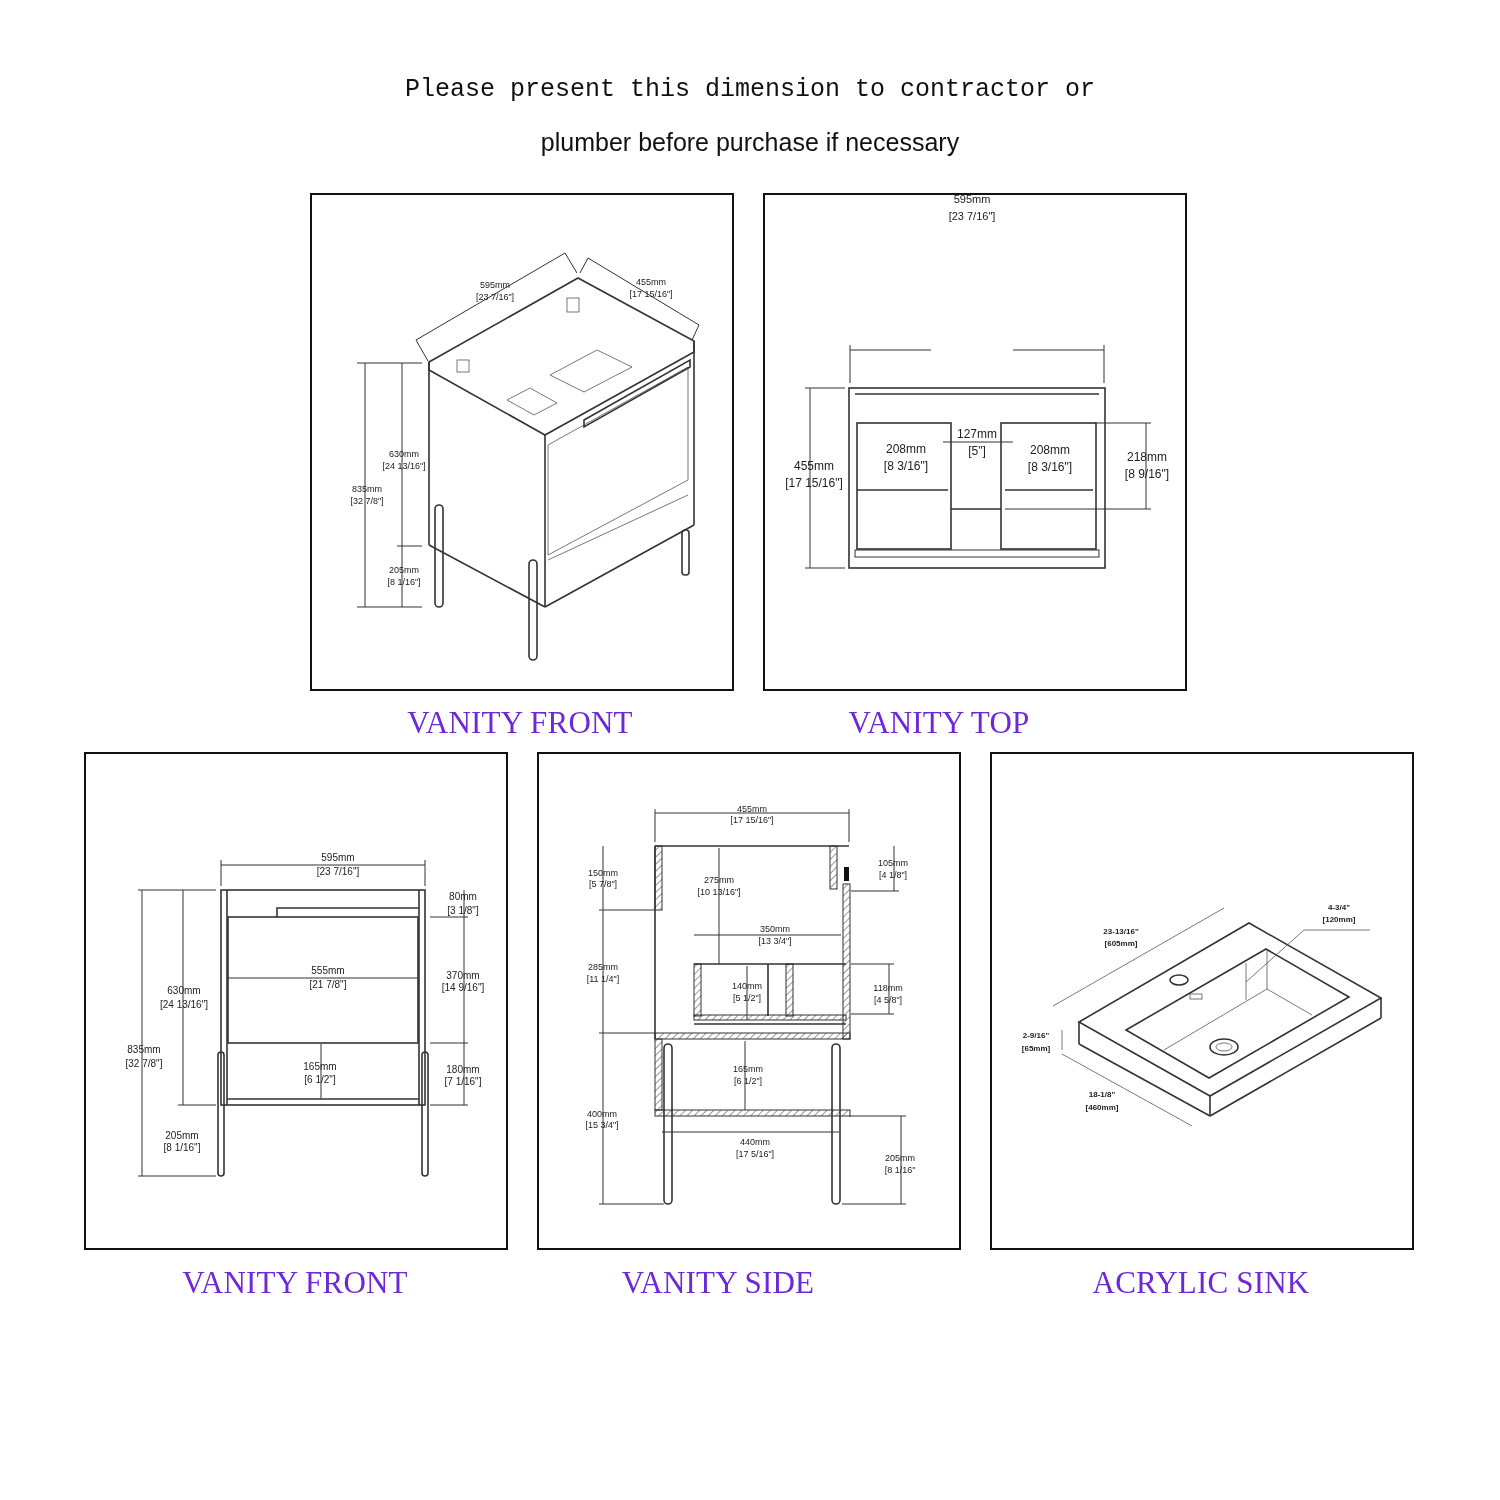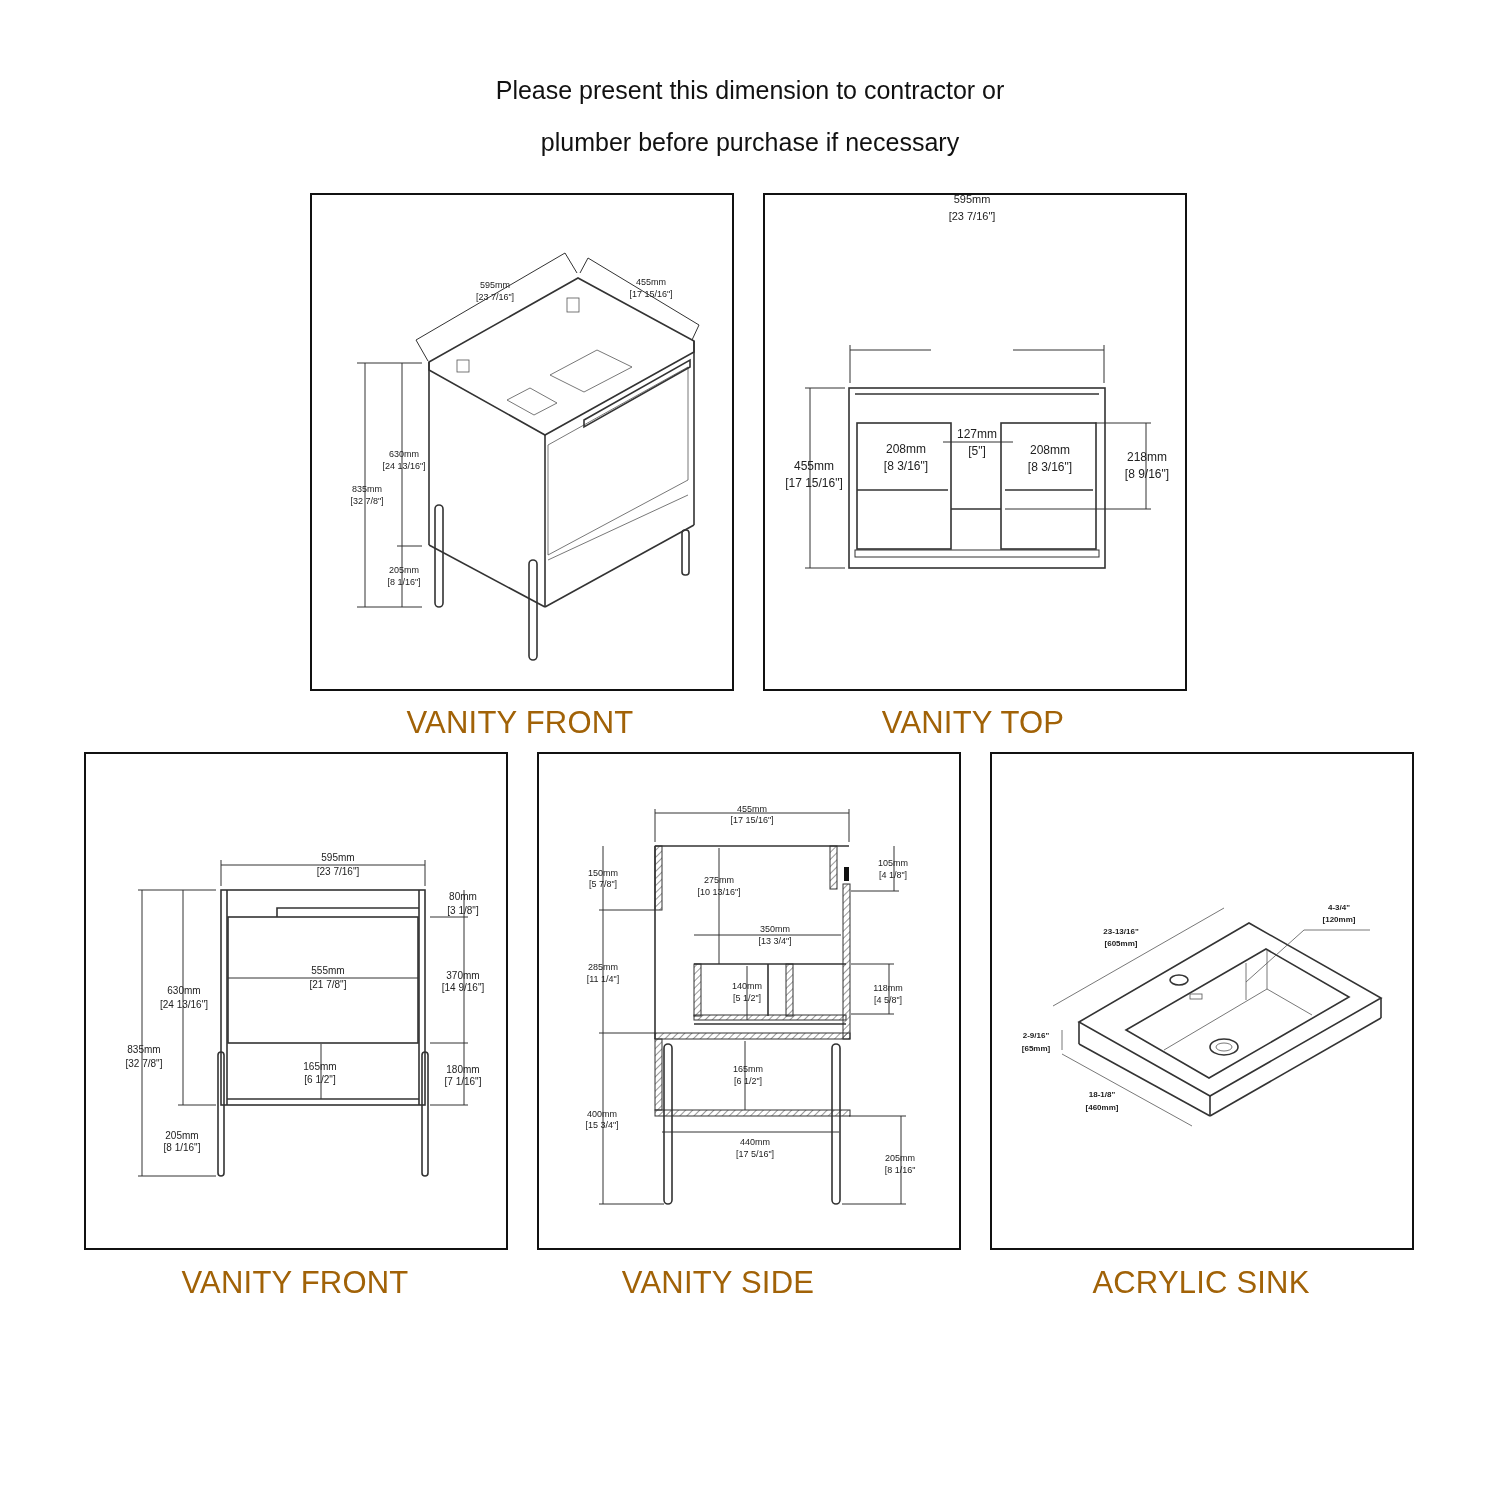--- a/index.html
+++ b/index.html
@@ -1,26 +1,26 @@
 <!DOCTYPE html>
 <html><head>
 <meta charset="utf-8">
 <style>
   html, body { margin:0; padding:0; background:#ffffff; }
   body { width:1500px; height:1500px; position:relative; overflow:hidden;
          font-family:"Liberation Sans", sans-serif; color:#111; }
   .header { position:absolute; left:0; width:1500px; text-align:center;
             font-size:25px; line-height:44px; color:#111; }
-  .header .l1 { position:absolute; top:68px; width:100%; }
+  .header .l1 { position:absolute; top:68px; width:100%;font-family:Liberation Mono, monospace; }
   .header .l2 { position:absolute; top:120px; width:100%; }
   .panel { position:absolute; width:424px; height:498px; border:2px solid #111;
            box-sizing:border-box; background:#fff; }
   .panel svg { position:absolute; left:0; top:0; }
   .caption { position:absolute; width:440px; text-align:center; font-size:31px;
-             color:#a16207; letter-spacing:0.2px; }
+             color:#6d28d9; letter-spacing:0.2px;font-family:Liberation Serif, serif; }
   svg text { font-family:"Liberation Sans", sans-serif; fill:#222; }
   .dim { stroke:#333; stroke-width:1; fill:none; }
   .obj { stroke:#333; stroke-width:1.6; fill:none; }
   .thin { stroke:#555; stroke-width:0.8; fill:none; }
 </style>
 </head>
 <body>
 
 <div class="header">
   <div class="l1">Please present this dimension to contractor or</div>
@@ -107,21 +107,21 @@
     <text x="141" y="258" font-size="12" text-anchor="middle">208mm</text>
     <text x="141" y="275" font-size="12" text-anchor="middle">[8 3/16"]</text>
     <text x="212" y="243" font-size="12" text-anchor="middle">127mm</text>
     <text x="212" y="260" font-size="12" text-anchor="middle">[5"]</text>
     <text x="285" y="259" font-size="12" text-anchor="middle">208mm</text>
     <text x="285" y="276" font-size="12" text-anchor="middle">[8 3/16"]</text>
     <text x="382" y="266" font-size="12" text-anchor="middle">218mm</text>
     <text x="382" y="283" font-size="12" text-anchor="middle">[8 9/16"]</text>
   </svg>
 </div>
-<div class="caption" style="left:753px; top:705px;">VANITY TOP</div>
+<div class="caption" style="left:719px; top:705px;">VANITY TOP</div>
 
 <div class="panel" style="left:84px; top:752px;">
   <svg width="424" height="498">
     <line class="dim" x1="135" y1="111" x2="339" y2="111"></line>
     <line class="dim" x1="135" y1="106" x2="135" y2="132"></line>
     <line class="dim" x1="339" y1="106" x2="339" y2="132"></line>
     <rect class="obj" x="135" y="136" width="204" height="215"></rect>
     <line class="obj" x1="141" y1="136" x2="141" y2="351"></line>
     <line class="obj" x1="333" y1="136" x2="333" y2="351"></line>
     <polyline class="obj" points="191,163 191,154 333,154"></polyline>

